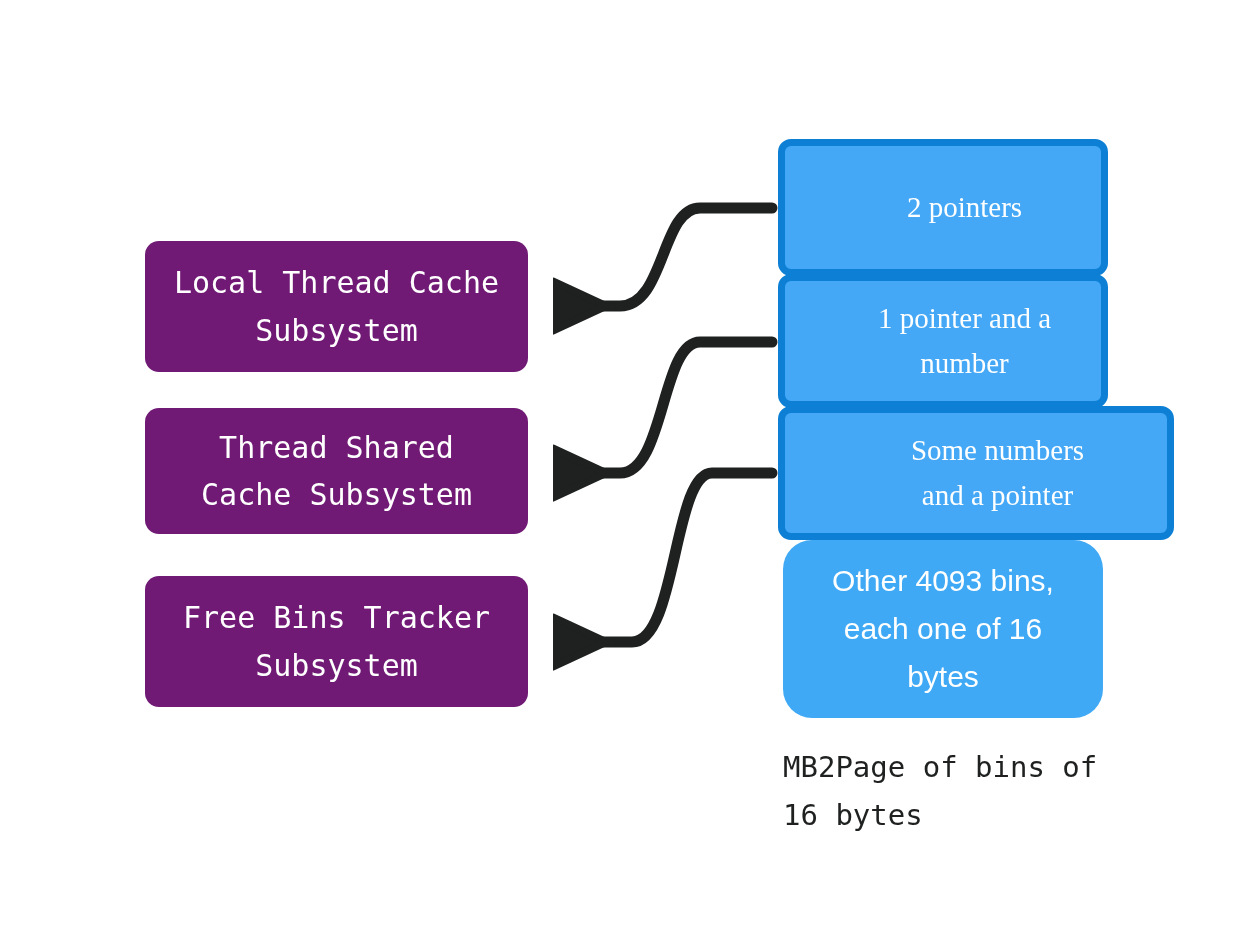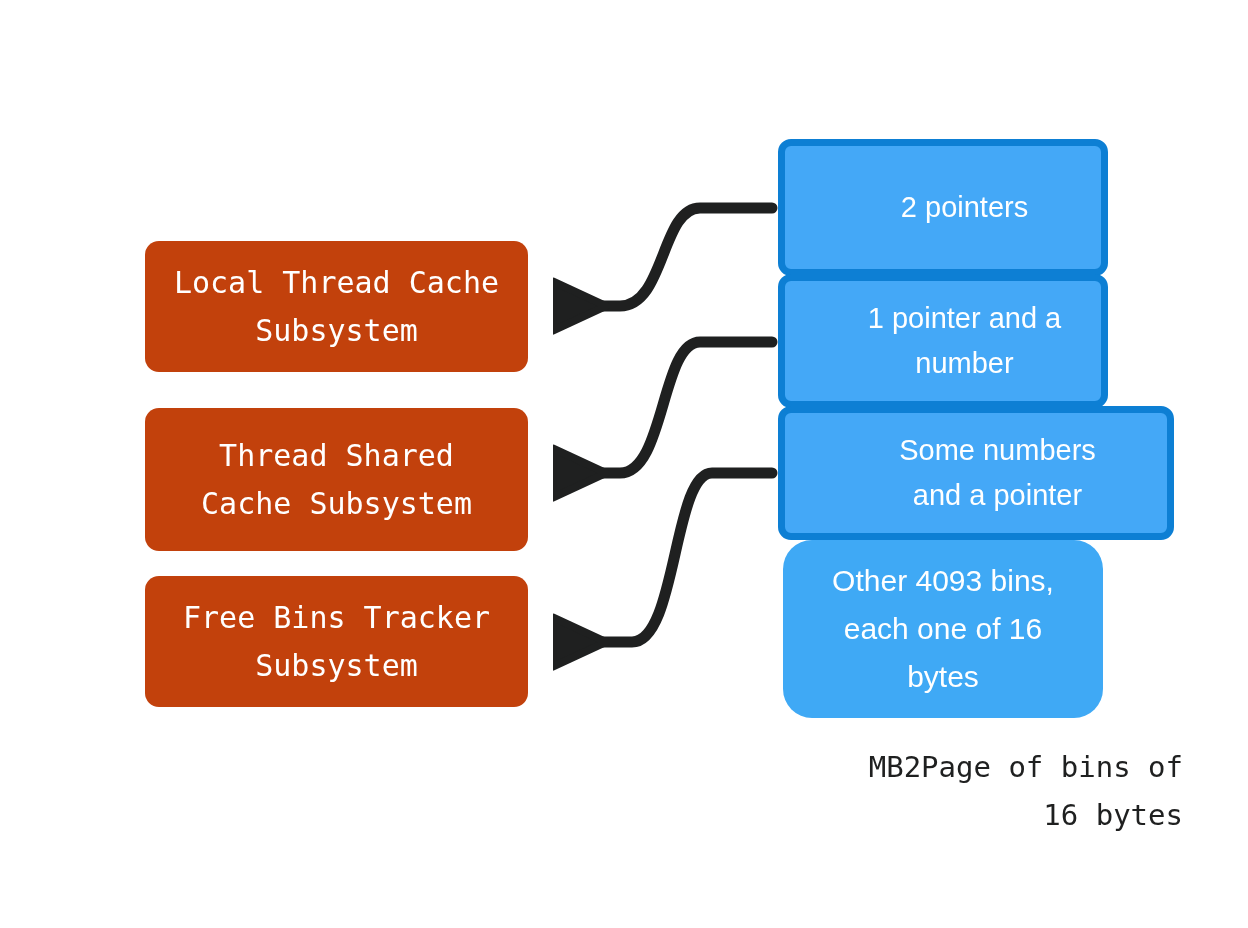--- a/index.html
+++ b/index.html
@@ -29,37 +29,37 @@
     left: 0;
     top: 0;
     width: 1248px;
     height: 928px;
     pointer-events: none;
   }
 
   
   .dark-box {
     position: absolute;
-    background: #c2410c;
+    background: #701a75;
     border-radius: 14px;
     color: #ffffff;
     display: flex;
     align-items: center;
     justify-content: center;
     text-align: center;
     font-family: "DejaVu Sans Mono", "Liberation Mono", monospace;
     font-size: 30px;
     line-height: 1.58;
     letter-spacing: 0px;
     padding: 0 14px;
     box-sizing: border-box;
     white-space: pre-line;
   }
   #dark-box-0 { left: 145px; top: 241px; width: 383px; height: 131px; }
-  #dark-box-1 { left: 145px; top: 408px; width: 383px; height: 143px; }
+  #dark-box-1 { left: 145px; top: 408px; width: 383px; height: 126px; }
   #dark-box-2 { left: 145px; top: 576px; width: 383px; height: 131px; }
 
   
   #bin-stack {
     position: absolute;
     left: 778px;
     top: 139px;
   }
   .bin-box {
     position: absolute;
@@ -68,21 +68,21 @@
     display: flex;
     align-items: center;
     justify-content: center;
     text-align: center;
     white-space: pre-line;
   }
   .bin-box.bordered {
     background: #44a8f7;
     border: 7px solid #0d7fd4;
     border-radius: 13px;
-    font-family: Liberation Sans, sans-serif;
+    font-family: Liberation Serif, serif;
     font-size: 29px;
     line-height: 1.55;
     padding-left: 43px;
   }
   .bin-box.plain {
     background: #3fa9f5;
     border: none;
     border-radius: 10px;
     font-family: "Liberation Sans", "DejaVu Sans", sans-serif;
     font-size: 30px;
@@ -96,21 +96,21 @@
   
   #stack-caption {
     position: absolute;
     left: 783px;
     top: 744px;
     width: 400px;
     color: #1f2020;
     font-family: "DejaVu Sans Mono", "Liberation Mono", monospace;
     font-size: 29px;
     line-height: 1.65;
-    text-align: right;
+    text-align: left;
     white-space: pre-line;
   }
 </style>
 </head>
 <body>
 
 <div id="diagram-canvas">
 
   <svg id="arrow-layer" viewBox="0 0 1248 928" width="1248" height="928" aria-hidden="true">
     <defs>

